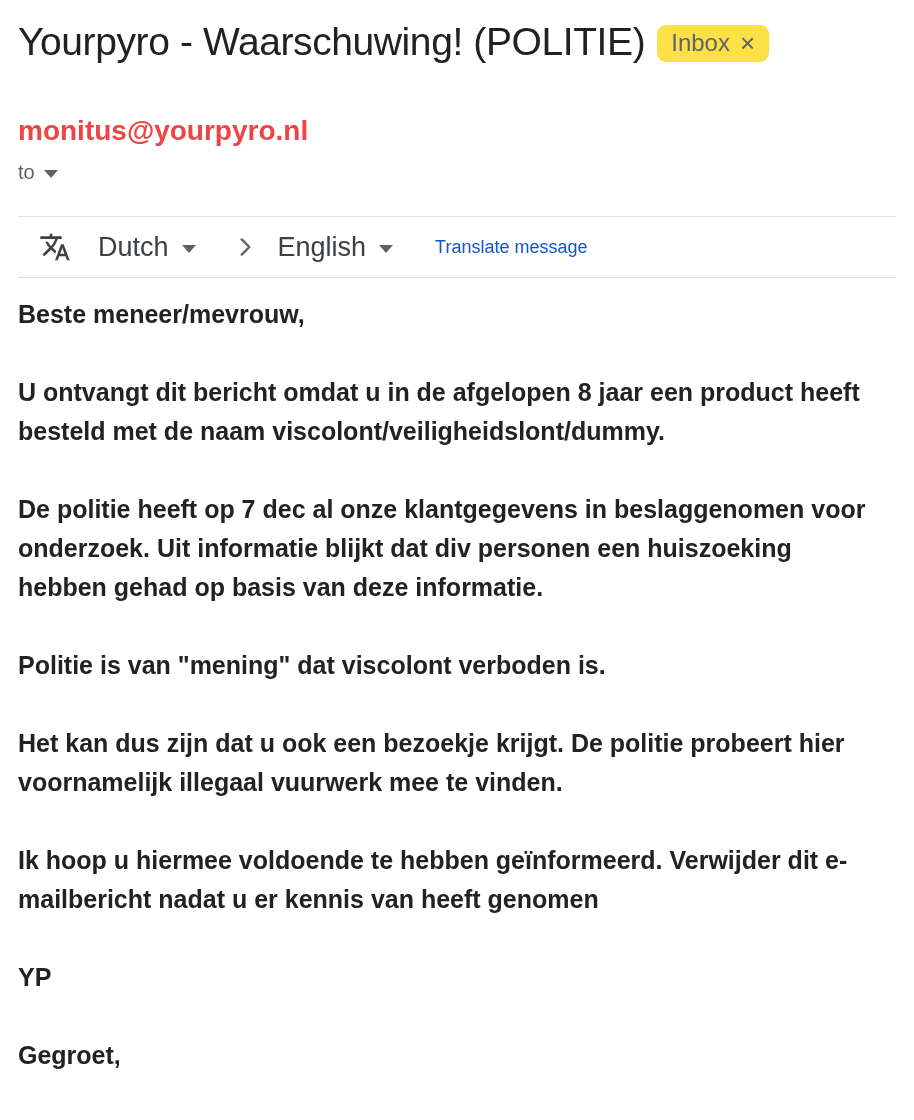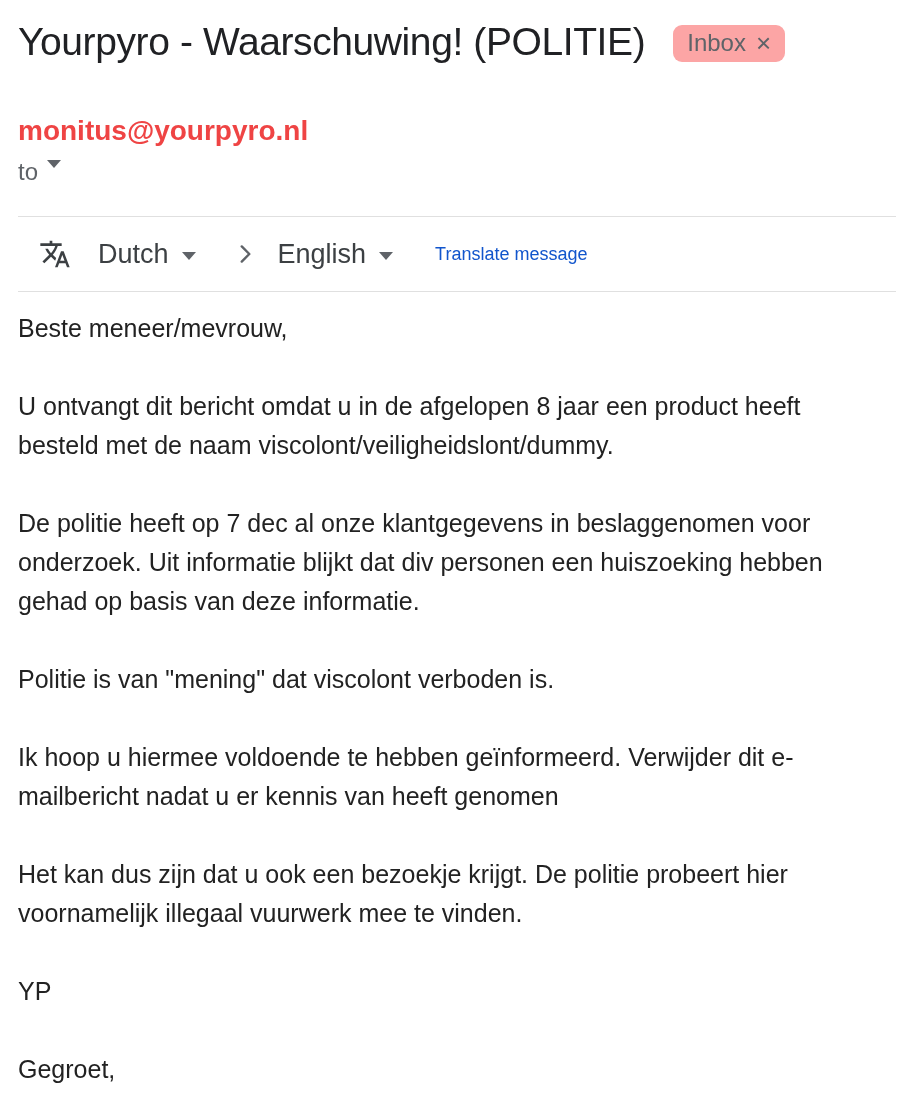--- a/index.html
+++ b/index.html
@@ -10,35 +10,35 @@
     font-family: "Liberation Sans", "DejaVu Sans", sans-serif;
     color: #222222;
     overflow: hidden;
   }
   .container { padding: 16px 18px 0 18px; }
 
   
   .subject-row {
     display: flex;
     align-items: center;
-    gap: 28px;
+    gap: 12px;
     padding-top: 4px;
   }
   .subject {
     font-size: 39px;
     font-weight: 400;
     color: #202124;
     letter-spacing: -0.4px;
     white-space: nowrap;
   }
   .inbox-chip {
     display: inline-flex;
     align-items: center;
     gap: 10px;
-    background: #fca5a5;
+    background: #fde047;
     border-radius: 9px;
     height: 37px;
     padding: 0 14px;
     font-size: 24px;
     color: #5f6368;
     margin-top: 2px;
     cursor: default;
   }
   .chip-close {
     font-size: 26px;
@@ -51,42 +51,43 @@
   .sender-block { margin-top: 50px; }
   .sender-email {
     font-size: 28px;
     font-weight: 700;
     color: #ef4444;
     line-height: 34px;
   }
   .to-row {
     margin-top: 9px;
     display: flex;
+    align-items: center;
     gap: 9px;
-    font-size: 24px;
+    font-size: 20px;
     color: #5f6368;
     line-height: 30px;
     cursor: pointer;
     width: max-content;
   }
   .caret-down {
     width: 0; height: 0;
     border-left: 7px solid transparent;
     border-right: 7px solid transparent;
     border-top: 8px solid #5f6368;
     display: inline-block;
     margin-top: 3px;
   }
 
   
   .translate-bar {
     margin-top: 29px;
     border-top: 1px solid #e0e0e0;
     border-bottom: 1px solid #e0e0e0;
-    height: 76px;
+    height: 62px;
     display: flex;
     align-items: center;
     padding-left: 20px;
     font-size: 27px;
     color: #3c4043;
   }
   .translate-icon-wrap {
     width: 34px; height: 34px;
     display: flex; align-items: center; justify-content: center;
   }
@@ -105,20 +106,21 @@
     color: #1155cc;
     font-size: 18px;
     text-decoration: none;
     cursor: pointer;
   }
 
   
   .email-body {
     padding-top: 17px;
     max-width: 860px;
+    font-weight: bold;
   }
   .body-par {
     font-size: 25px;
     line-height: 39px;
     color: #222222;
     margin: 0 0 39px 0;
   }
 </style>
 </head>
 <body>
@@ -161,19 +163,19 @@
       <span class="caret-down"></span>
     </span>
     <a class="translate-link">Translate message</a>
   </div>
 
   <div class="email-body">
       <p class="body-par">Beste meneer/mevrouw,</p>
       <p class="body-par">U ontvangt dit bericht omdat u in de afgelopen 8 jaar een product heeft besteld met de naam viscolont/veiligheidslont/dummy.</p>
       <p class="body-par">De politie heeft op 7 dec al onze klantgegevens in beslaggenomen voor onderzoek. Uit informatie blijkt dat div personen een huiszoeking hebben gehad op basis van deze informatie.</p>
       <p class="body-par">Politie is van "mening" dat viscolont verboden is.</p>
+      <p class="body-par">Het kan dus zijn dat u ook een bezoekje krijgt. De politie probeert hier voornamelijk illegaal vuurwerk mee te vinden.</p>
       <p class="body-par">Ik hoop u hiermee voldoende te hebben geïnformeerd. Verwijder dit e-mailbericht nadat u er kennis van heeft genomen</p>
-      <p class="body-par">Het kan dus zijn dat u ook een bezoekje krijgt. De politie probeert hier voornamelijk illegaal vuurwerk mee te vinden.</p>
       <p class="body-par">YP</p>
       <p class="body-par">Gegroet,</p>
     </div>
 
 </div>
 
 </body></html>

